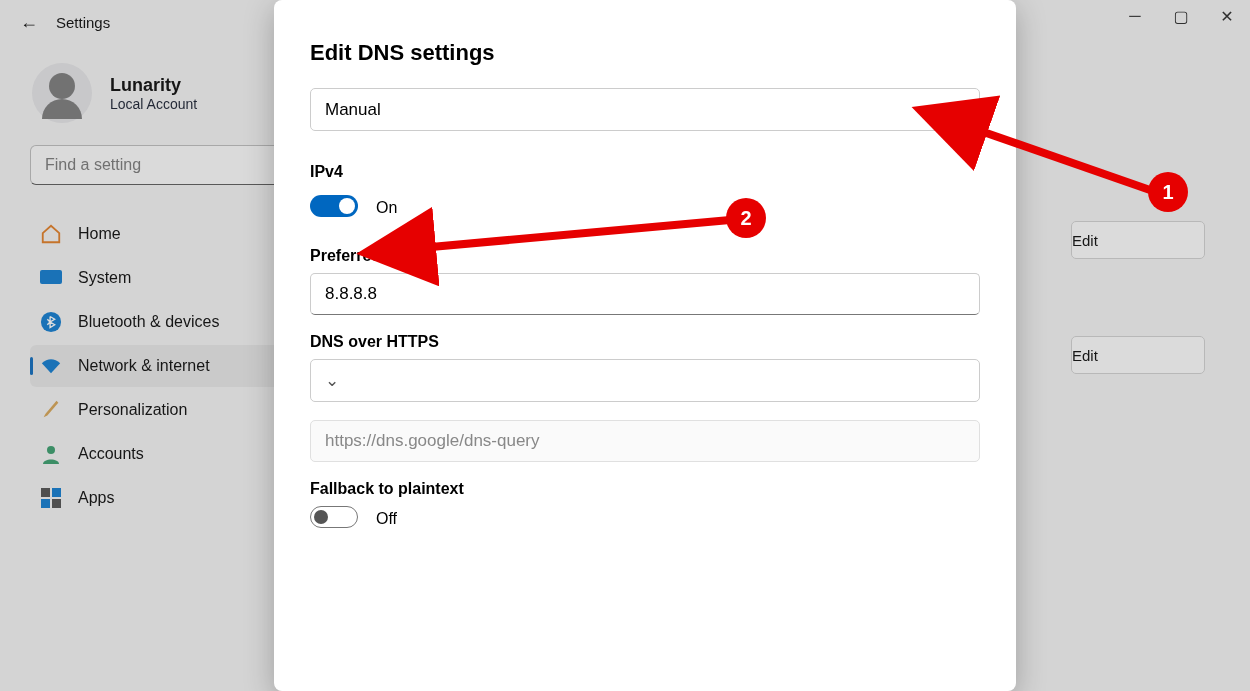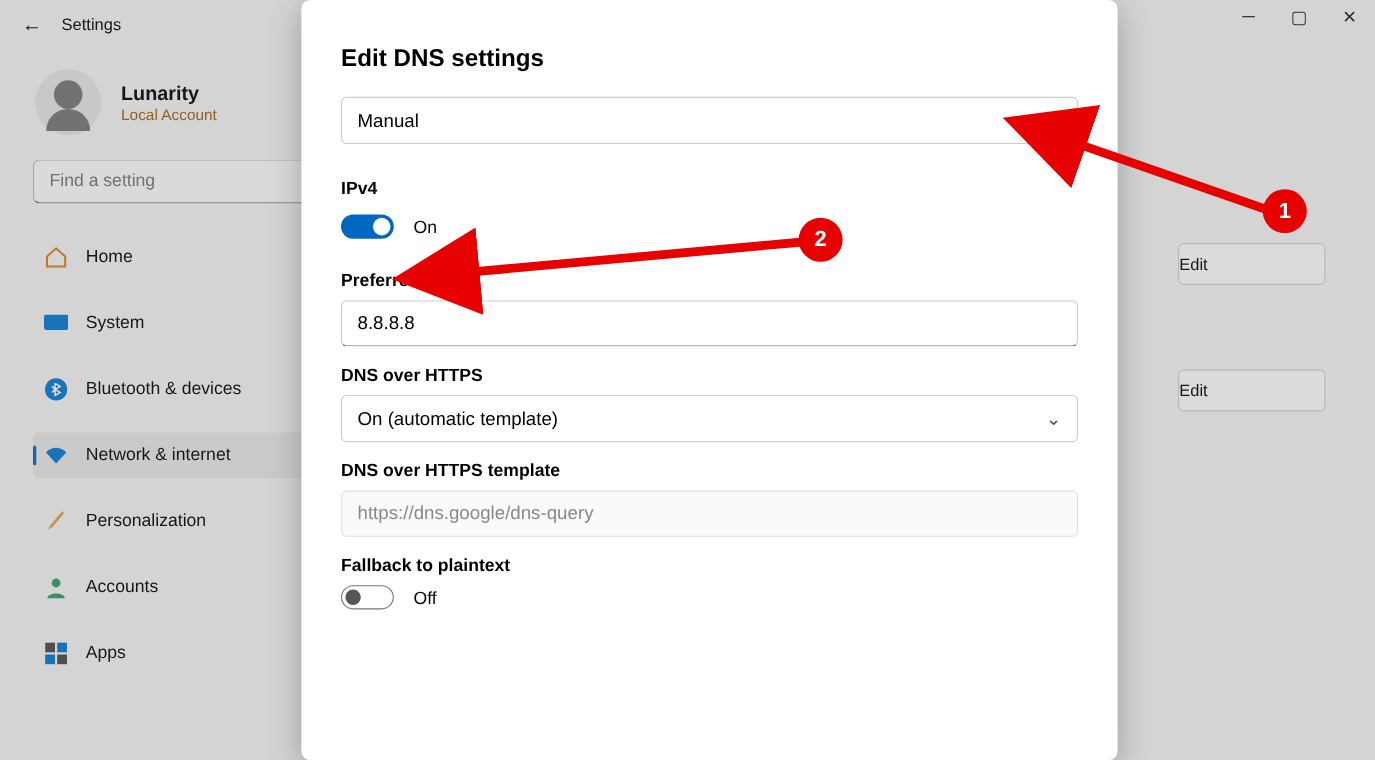--- a/index.html
+++ b/index.html
@@ -16,25 +16,25 @@
 
   .bodyrow { display:flex;flex-direction:column; }
   .leftcol { width:310px; padding:0 20px 0 30px; }
   .rightcol { flex:1; padding:0 40px 0 0; }
 
   .profile { display:flex; align-items:center; gap:18px; padding:18px 0 22px 2px; }
   .avatar { width:60px; height:60px; border-radius:50%; background:#e4e4e7; position:relative; }
   .avatar::before { content:""; width:26px; height:26px; border-radius:50%; background:#777; position:absolute; top:10px; left:17px; }
   .avatar::after { content:""; width:40px; height:20px; border-radius:20px 20px 0 0; background:#777; position:absolute; bottom:4px; left:10px; }
   .uname { font-weight:600; font-size:18px; }
-  .uacct { font-size:14px; color:#a16207; }
+  .uacct { font-size:14px; color:#0f172a; }
 
   .search { width:100%; border:1px solid #bbb; border-bottom:1.5px solid #555; border-radius:6px; padding:10px 14px; font-size:16px; background:#fcfcfc; margin-bottom:28px; }
 
-  .navlist { display:flex; flex-direction:column; gap:18px; }
+  .navlist { display:flex; flex-direction:column; gap:2px; }
   .navitem { display:flex; align-items:center; gap:16px; padding:10px 10px; border-radius:6px; font-size:16px; position:relative; }
   .navitem.sel { background:rgba(0,0,0,0.05); }
   .navitem.sel::before { content:""; width:3px; height:18px; background:#0067c0; border-radius:3px; position:absolute; left:0; }
   .navicon { width:22px; height:22px; display:inline-flex; align-items:center; justify-content:center; }
 
   .crumbs { font-size:30px; font-weight:600; display:flex; align-items:center; gap:18px; padding-top:46px; margin-left:720px; white-space:nowrap; }
   .crumbs .sep { color:#888; font-size:22px; font-weight:400; }
 
   .rightbtns { position:absolute; right:45px; top:175px; display:flex; flex-direction:column; gap:0; }
   .bigcard { width:208px; }
@@ -194,25 +194,23 @@
   <div class="togglerow">
     <div class="toggle on"></div>
     <span class="togtxt">On</span>
   </div>
 
   <div class="fieldlbl">Preferred DNS</div>
   <input class="txtinput" value="8.8.8.8" style="">
 
   <div class="fieldlbl plain">DNS over HTTPS</div>
   <div class="selinput">
-    <span>On (automatic template)</span>
     <span style="color:#555;">⌄</span>
   </div>
 
-  <div class="fieldlbl plain">DNS over HTTPS template</div>
   <div class="roinput">https://dns.google/dns-query</div>
 
   <div class="fieldlbl plain">Fallback to plaintext</div>
   <div class="togglerow" style="margin-bottom:10px;">
     <div class="toggle off"></div>
     <span class="togtxt">Off</span>
   </div>
 </div>
 
 <svg class="overlay" width="1250" height="691">

